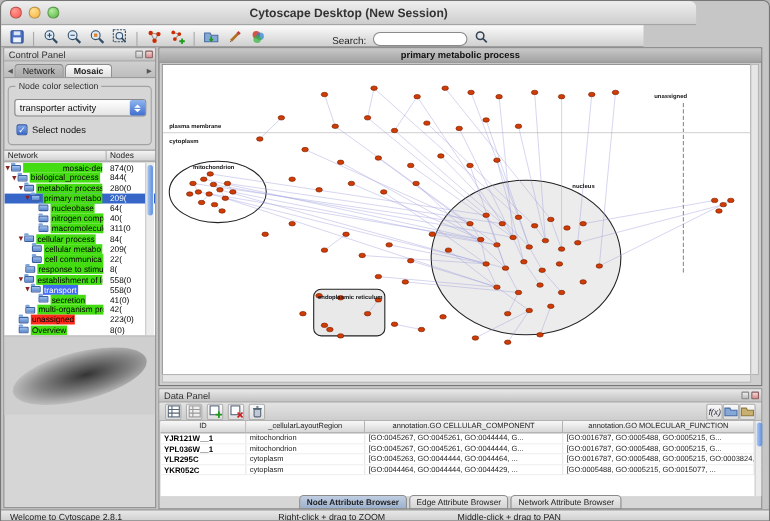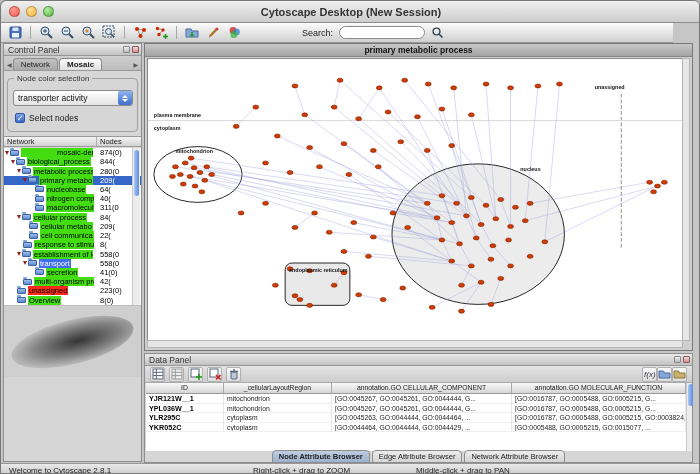--- a/index.html
+++ b/index.html
@@ -1,28 +1,28 @@
 <!DOCTYPE html>
 <html><head>
 <meta charset="utf-8">
 <style>
   *{box-sizing:border-box;margin:0;padding:0}
   body{width:700px;height:474px;position:relative;font-family:"Liberation Sans",sans-serif;background:#b8b8b8;overflow:hidden}
   .window{position:absolute;left:0;top:0;width:700px;height:474px;border-radius:6px 6px 0 0;overflow:hidden;background:#c6c6c6;border:1px solid #777}
 
   
-  .titlebar{position:absolute;left:0;top:0;width:700px;height:22px;background:linear-gradient(#efefef,#cdcdcd);border-bottom:1px solid #8e8e8e;border-radius:6px 6px 0 0}
+  .titlebar{position:absolute;left:0;top:0;width:632px;height:22px;background:linear-gradient(#efefef,#cdcdcd);border-bottom:1px solid #8e8e8e;border-radius:6px 6px 0 0}
   .title-text{position:absolute;left:0;top:5px;width:100%;text-align:center;font-size:11px;font-weight:bold;color:#333}
   .light{position:absolute;top:5px;width:11px;height:11px;border-radius:50%;border:1px solid rgba(0,0,0,.25)}
   .light.red{left:8px;background:radial-gradient(circle at 35% 30%,#ff9a93,#f9564c)}
   .light.yellow{left:25px;background:radial-gradient(circle at 35% 30%,#ffe092,#f5b23a)}
   .light.green{left:42px;background:radial-gradient(circle at 35% 30%,#b5eea2,#53b43c)}
 
   
-  .toolbar{position:absolute;left:0;top:22px;width:672px;height:20px;background:linear-gradient(#fbfbfb,#d0d0d0);border-bottom:1px solid #969696;display:flex;align-items:center;padding:0 5px;gap:3px}
+  .toolbar{position:absolute;left:0;top:22px;width:584px;height:20px;background:linear-gradient(#fbfbfb,#d0d0d0);border-bottom:1px solid #969696;display:flex;align-items:flex-end;padding:0 5px;gap:3px}
   .tbtn{width:18px;height:17px;display:flex;align-items:center;justify-content:center;border-radius:3px}
   .tsep{width:1px;height:13px;background:#a8a8a8;margin:0 3px}
   .search-label{font-size:9px;color:#222;margin-left:56px;margin-right:3px}
   .search-input{width:86px;height:13px;font-size:9px;border:1px solid #8a8a8a;background:#fff;border-radius:7px;padding:0 5px;outline:none}
 
   
   .panel-header{position:absolute;left:0;top:0;right:0;height:12px;background:linear-gradient(#e9e9e9,#c2c2c2);border-bottom:1px solid #979797;font-size:8.5px;color:#333;line-height:12px;padding-left:4px}
   .ph-btns{position:absolute;right:2px;top:2px;display:flex;gap:2px}
   .ph-btn{width:7px;height:7px;border:1px solid #8a5a5a;border-radius:1px;background:linear-gradient(#f3dada,#d88)}
   .ph-btn.float{background:linear-gradient(#eee,#bbb);border-color:#888}

